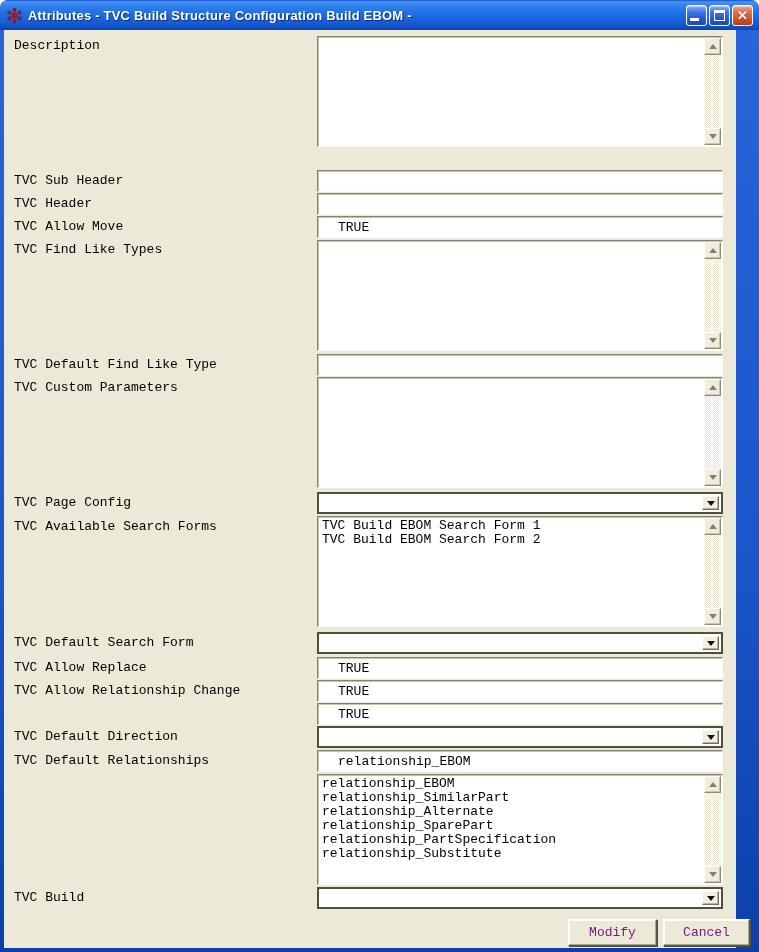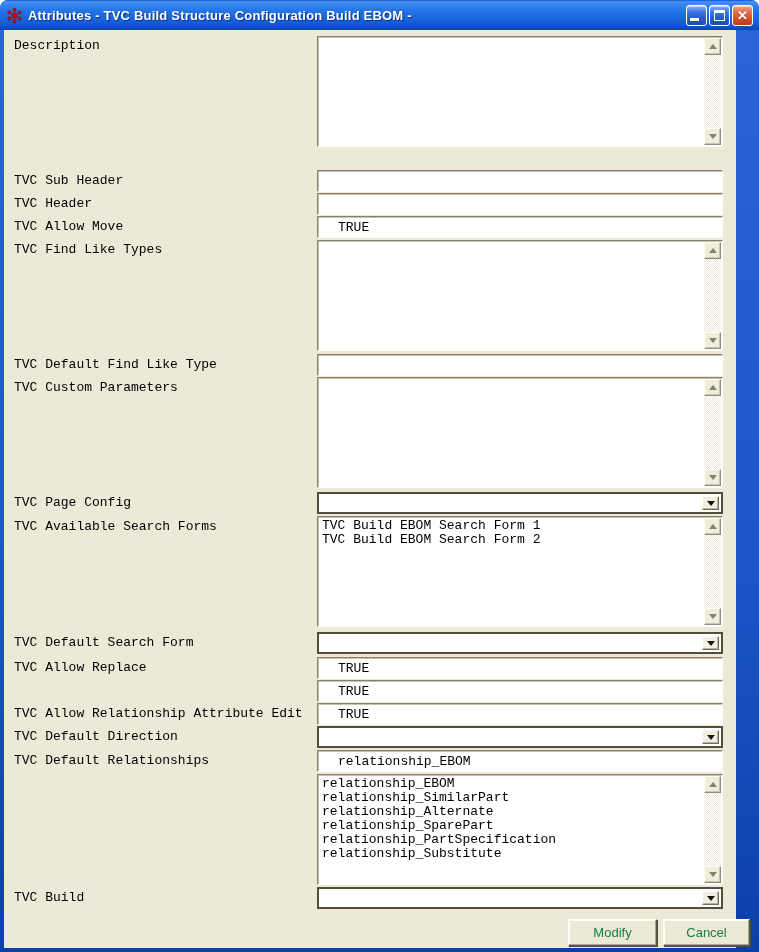--- a/index.html
+++ b/index.html
@@ -100,21 +100,21 @@
     box-shadow:inset -1px -1px 0 #b5b3a0;
     display:flex; align-items:center; justify-content:center;
   }
   .combo-tri { width:0; height:0; border-left:4px solid transparent; border-right:4px solid transparent; border-top:5px solid #141414; }
 
   
   .btn {
     position:absolute; top:919px; height:27px; background:#ece9d8;
     border:1px solid; border-color:#fffef8 #5b5a48 #5b5a48 #fffef8;
     box-shadow:inset -1px -1px 0 #a9a794, inset 1px 1px 0 #fffef8, 1px 1px 0 #4e4d3e;
-    font-family:Liberation Sans, sans-serif; font-size:13px; color:#15803d;
+    font-family:Liberation Mono, monospace; font-size:13px; color:#701a75;
     padding:0; text-align:center;
   }
 </style>
 </head>
 <body>
 
 <div class="window">
 
   <div class="titlebar">
     <svg class="app-icon" viewBox="0 0 16 16">
@@ -151,21 +151,21 @@
     <div class="lbl" style="top:143px">TVC Sub Header</div>
     <div class="lbl" style="top:166px">TVC Header</div>
     <div class="lbl" style="top:189px">TVC Allow Move</div>
     <div class="lbl" style="top:212px">TVC Find Like Types</div>
     <div class="lbl" style="top:327px">TVC Default Find Like Type</div>
     <div class="lbl" style="top:350px">TVC Custom Parameters</div>
     <div class="lbl" style="top:465px">TVC Page Config</div>
     <div class="lbl" style="top:489px">TVC Available Search Forms</div>
     <div class="lbl" style="top:605px">TVC Default Search Form</div>
     <div class="lbl" style="top:630px">TVC Allow Replace</div>
-    <div class="lbl" style="top:676px">TVC Allow Relationship Attribute Edit</div>
+    <div class="lbl" style="top:653px">TVC Allow Relationship Change</div>
     <div class="lbl" style="top:699px">TVC Default Direction</div>
     <div class="lbl" style="top:723px">TVC Default Relationships</div>
     <div class="lbl" style="top:860px">TVC Build</div>
 
     <div class="fld ta" style="top:6px">
       <div class="ta-text"></div>
       <div class="vscroll">
         <div class="sb-btn sb-up">
             <span class="tri-up"></span>
           </div>

